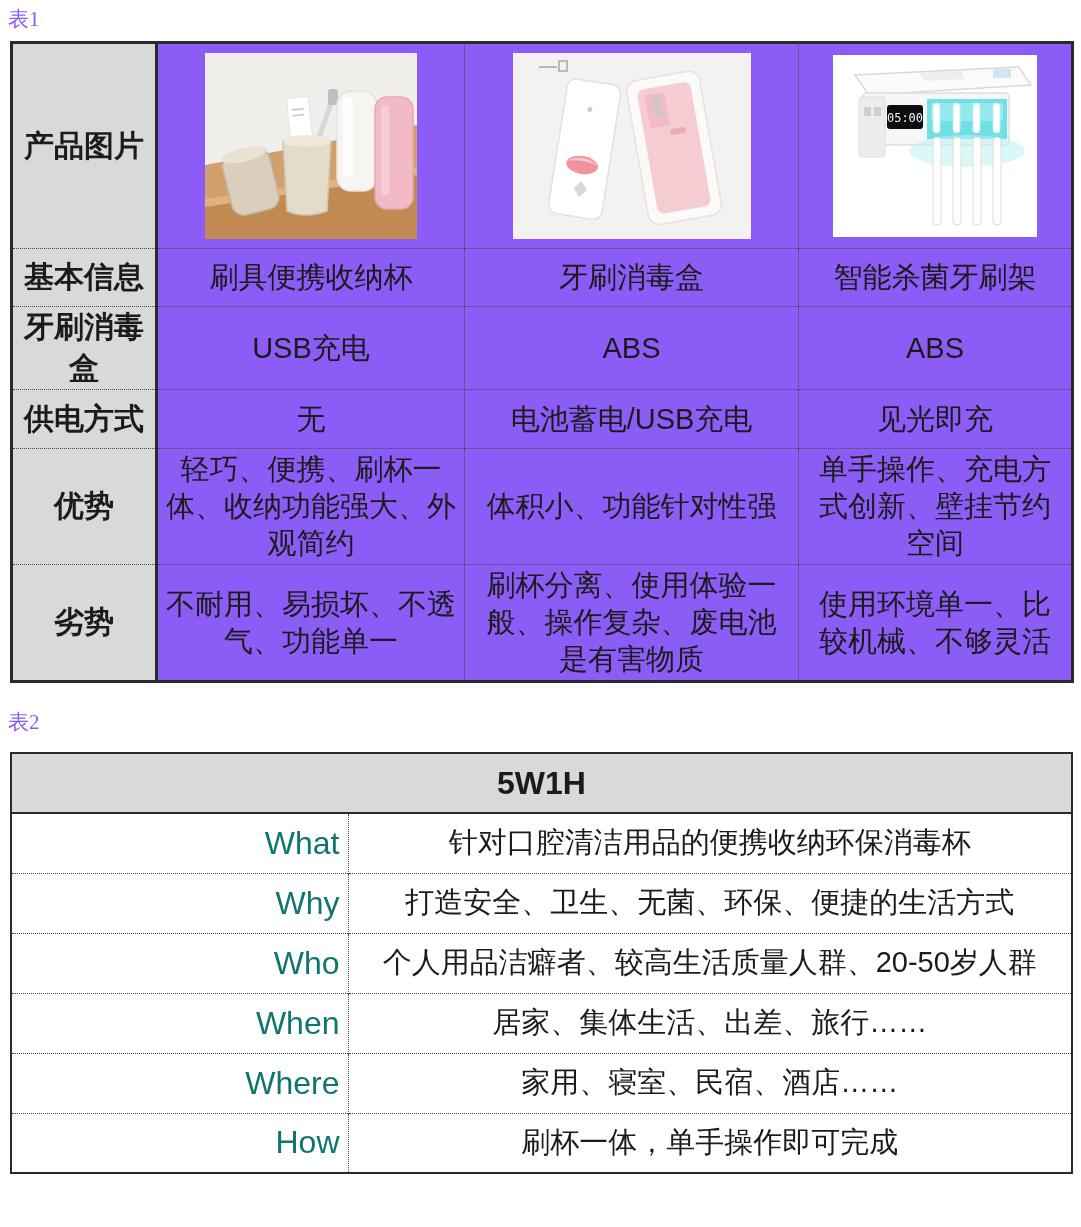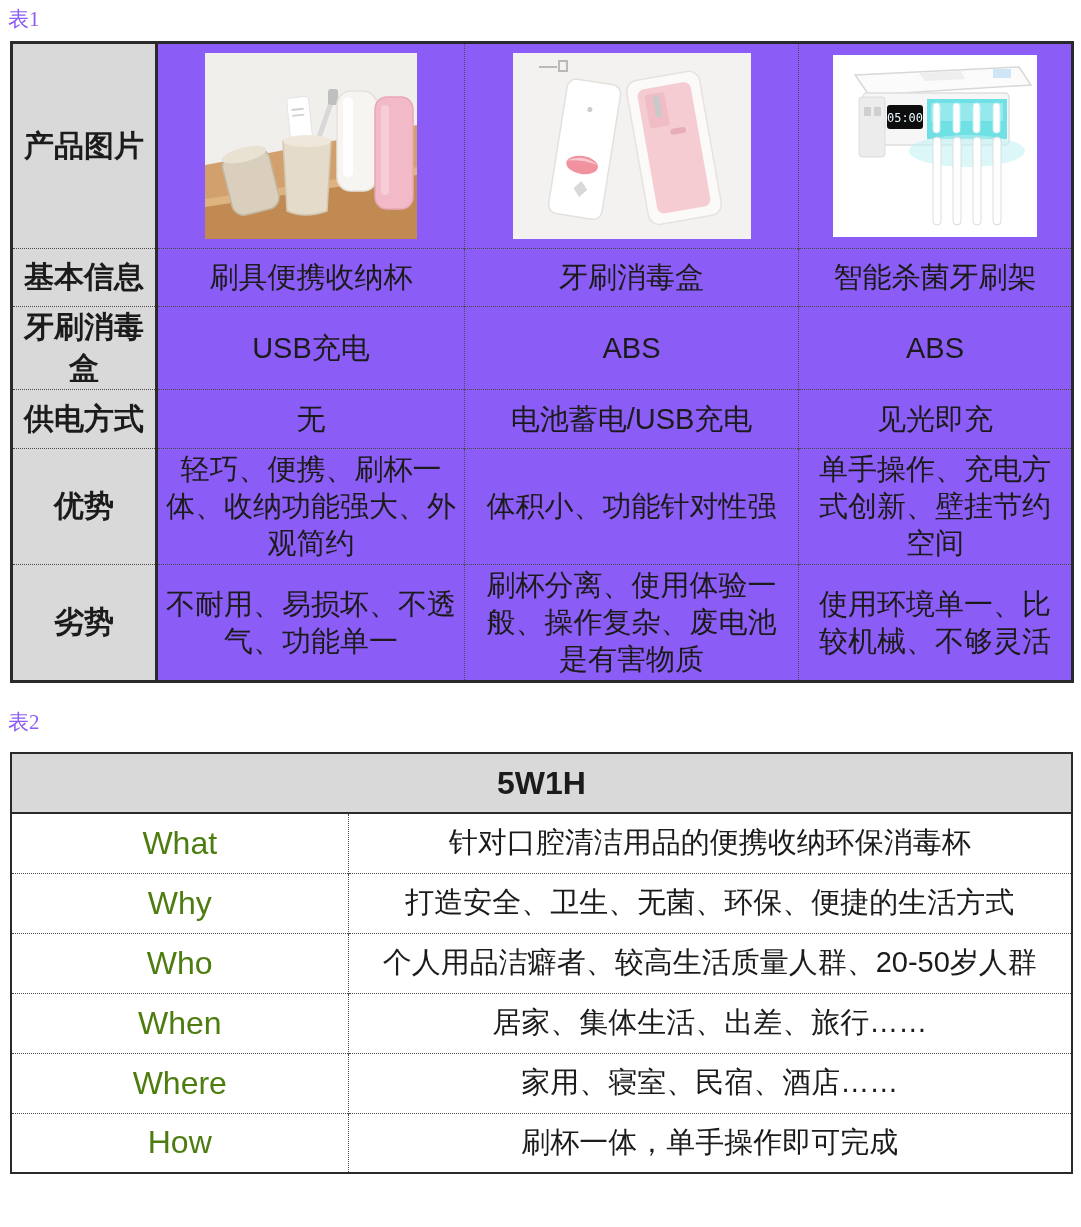--- a/index.html
+++ b/index.html
@@ -62,21 +62,21 @@
     height: 60px;
     border-bottom: 2px solid #2a2a2a;
   }
   #table2 td {
     height: 60px;
     text-align: center;
     vertical-align: middle;
     background: #ffffff;
     padding: 0 8px;
   }
-  #table2 td.key { font-size: 32px; color: #4d7c0f; }
+  #table2 td.key { font-size: 32px; color: #0f766e; text-align: right; }
   #table2 td.val { font-size: 29px; border-left: 1px dotted #4a4a4a; }
   #table2 tr.body + tr.body td { border-top: 1px dotted #4a4a4a; }
 </style>
 </head>
 <body>
 
 <div class="tbl-label" id="label1">表1</div>
 
 <table id="table1">
   <colgroup>

